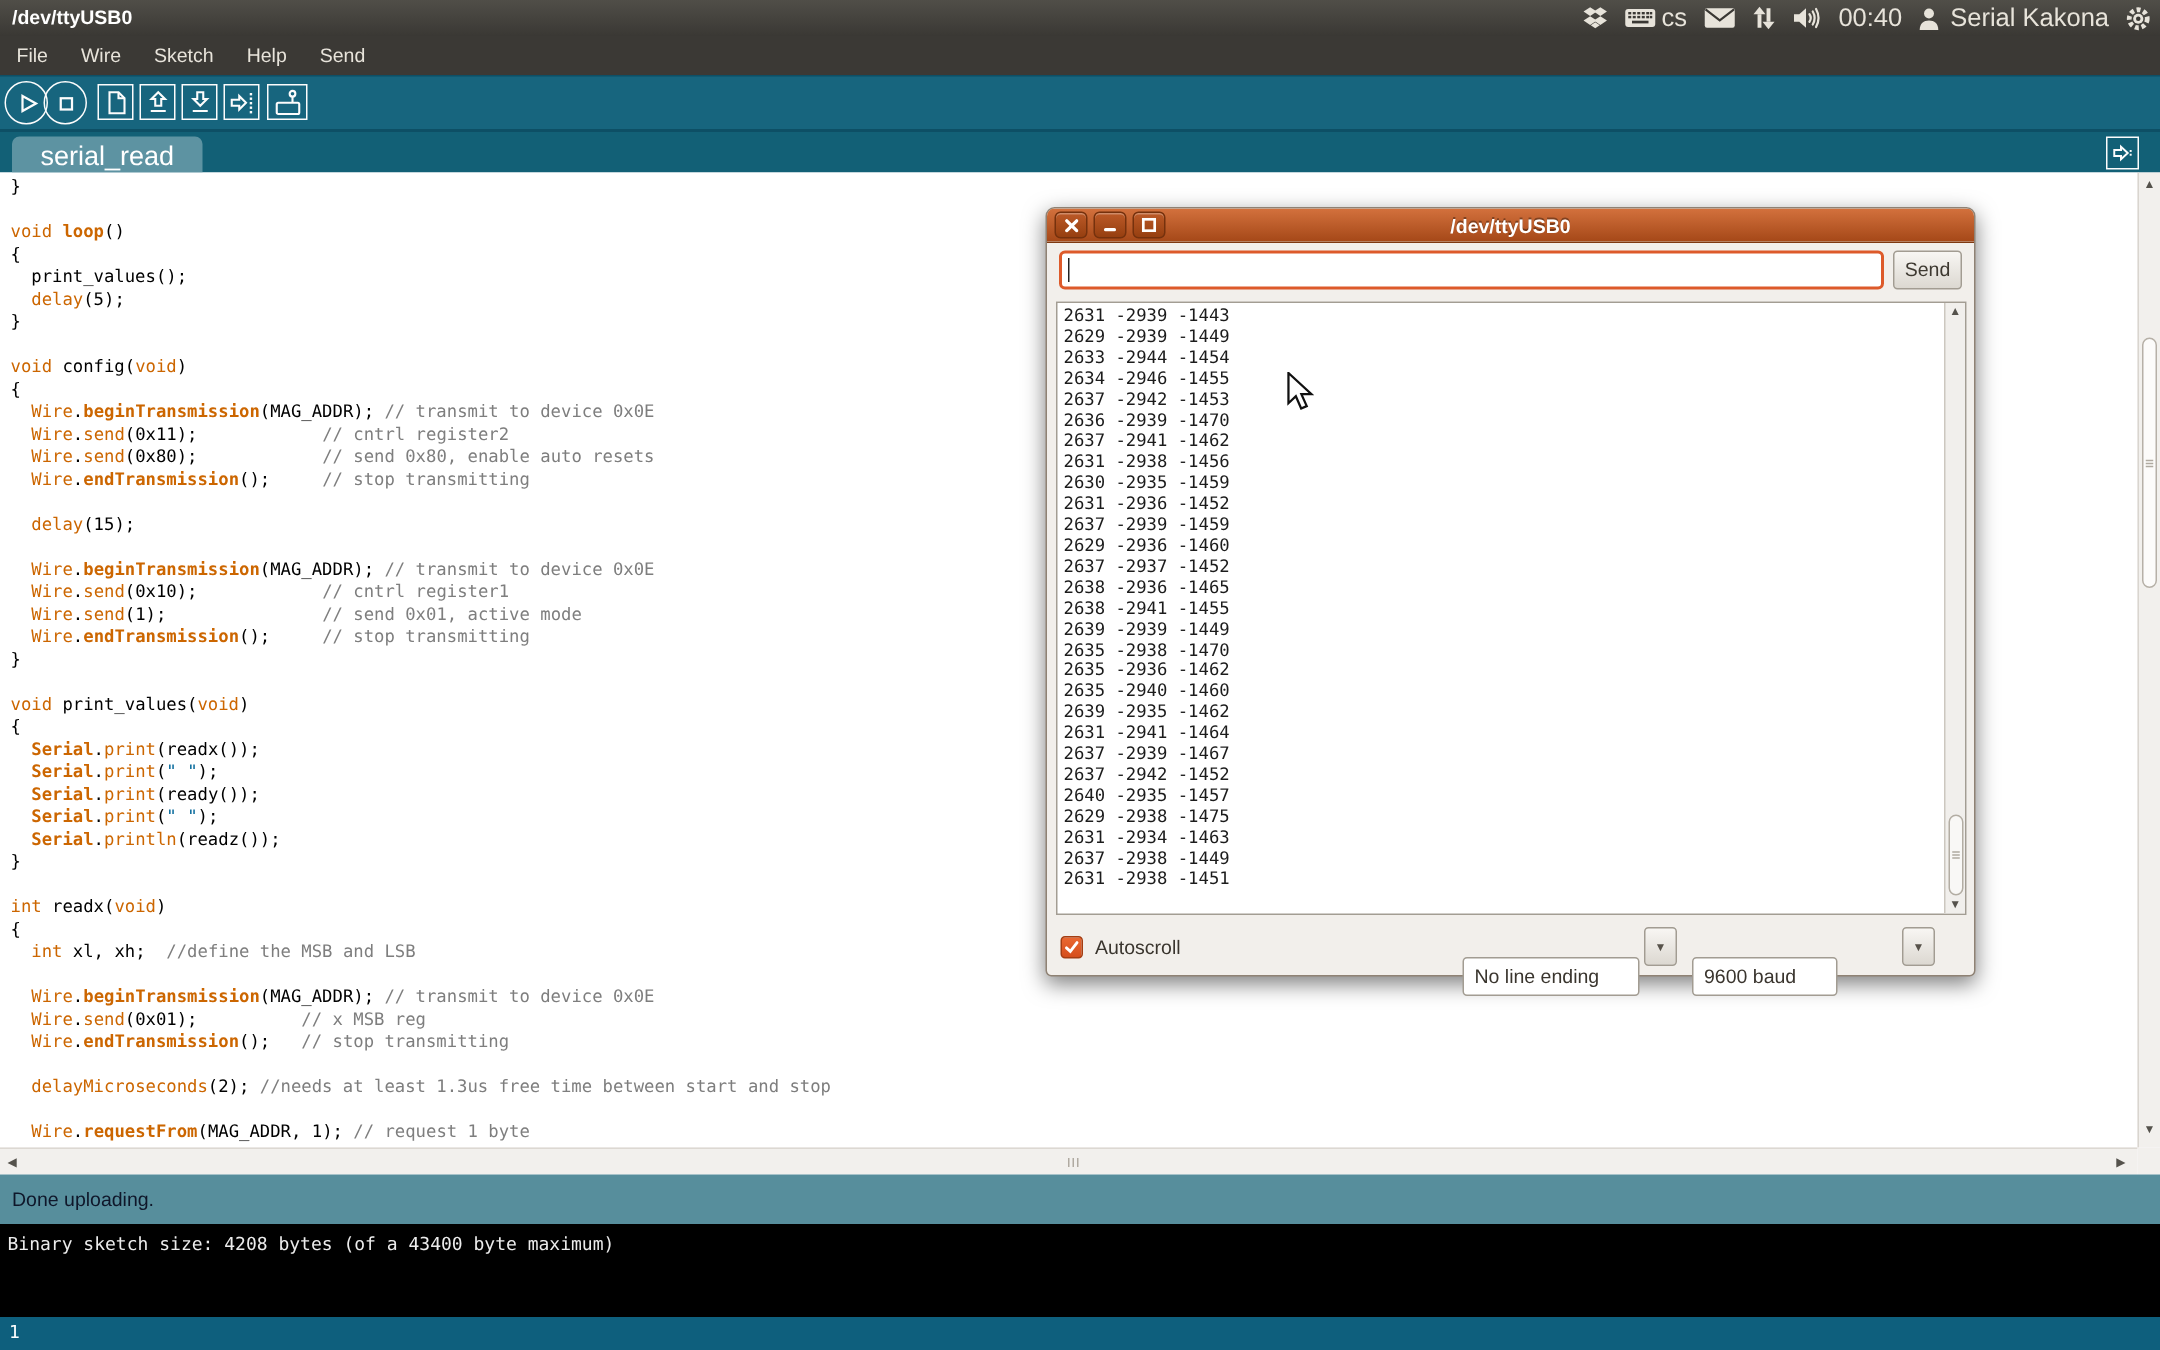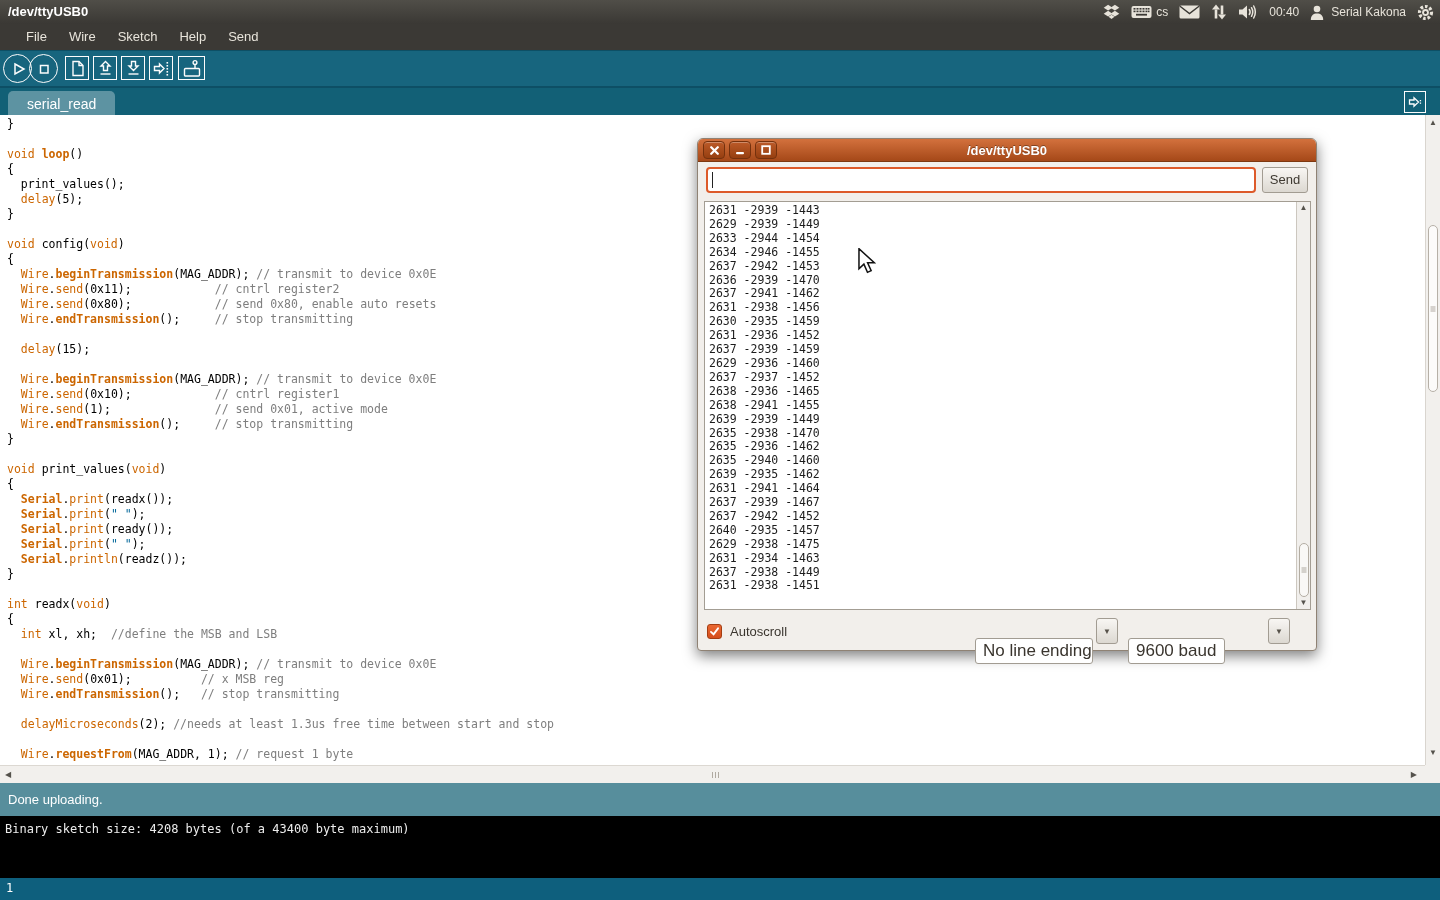--- a/index.html
+++ b/index.html
@@ -8,46 +8,46 @@
     position:relative; width:1440px; height:900px; overflow:hidden;
     background:#fff; font-family:"Liberation Sans", sans-serif;
   }
 
   
   #topbar { position:absolute; left:0; top:0; width:1440px; height:24px;
     background:linear-gradient(#504e48,#3a3834); }
   #topbar .wtitle { position:absolute; left:8px; top:0; line-height:24px;
     color:#fff; font-weight:bold; font-size:13px; }
   #tray { position:absolute; right:6px; top:0; height:24px; display:flex;
-    align-items:center; gap:11px; color:#e7e3da; font-size:12px; }
+    align-items:center; gap:11px; color:#e7e3da; font-size:17px; }
   #tray .ticon { display:flex; align-items:center; }
 
   
   #menubar { position:absolute; left:0; top:24px; width:1440px; height:26px;
-    background:#3b3935; display:flex; align-items:center; padding-left:15px; }
+    background:#3b3935; display:flex; align-items:center; padding-left:0; }
   #menubar .mitem { padding:0 11px; color:#e8e4db; font-size:13px; line-height:26px; }
 
   
   #toolbar { position:absolute; left:0; top:50px; width:1440px; height:36px;
     background:#17657e; border-top:1px solid #0d4f65; display:flex; }
   .tbtn { display:flex; align-items:center; justify-content:center; }
   .tbtn.circ { width:29px; height:29px; margin-top:3px; border:1.5px solid #fcfcfc; border-radius:50%; }
   .tbtn.sq   { width:24px; height:24px; margin-top:5px; border:1.5px solid #fcfcfc; }
   .tbtn svg { display:block; }
   #tb-verify { margin-left:3px; }
   #tb-stop   { margin-left:-3px; }
   #tb-new    { margin-left:7px; }
   #tb-open, #tb-save, #tb-upload { margin-left:4px; }
   #tb-serial { margin-left:5px; width:27px; }
 
   
   #tabbar { position:absolute; left:0; top:86px; width:1440px; height:29px;
     background:#126076; border-top:2px solid #0d4f65; }
   #tab-active { position:absolute; left:8px; top:3px; height:26px; background:#5d93a2;
-    border-radius:5px 5px 0 0; padding:0 19px; line-height:26px; color:#fff; font-size:14px; }
+    border-radius:5px 5px 0 0; padding:0 19px; line-height:26px; color:#fff; font-size:18px; }
   #newtab-btn { position:absolute; right:14px; top:3px; width:22px; height:22px;
     border:1.5px solid #fcfcfc; display:flex; align-items:center; justify-content:center; }
 
   
   #editor { position:absolute; left:0; top:115px; width:1425px; height:650px; background:#fff; }
   #code { position:absolute; left:7px; top:2px; font:11.5px/15px "DejaVu Sans Mono", monospace;
     white-space:pre; color:#000; }
   .cl { height:15px; }
   .tk-p  { color:#000; }
   .tk-k  { color:#cc6600; }
@@ -68,21 +68,21 @@
   #hscroll { position:absolute; left:0; top:765px; width:1425px; height:18px;
     background:#f2f0ed; border-top:1px solid #dcd8d2; }
   #hscroll .left  { position:absolute; left:5px;  top:5px; }
   #hscroll .right { position:absolute; right:8px; top:5px; }
   .grip-v { position:absolute; left:712px; top:50%; transform:translateY(-50%); display:flex; gap:2px; }
   .grip-v i { display:block; width:1px; height:6px; background:#b0aaa1; }
   #sb-corner { position:absolute; left:1425px; top:765px; width:15px; height:18px; background:#f2f0ed; }
 
   
   #statusbar { position:absolute; left:0; top:783px; width:1440px; height:33px;
-    background:#578e9c; color:#ffffff; font-size:13px; line-height:33px; padding-left:8px; }
+    background:#578e9c; color:#0f172a; font-size:13px; line-height:33px; padding-left:8px; }
   #console { position:absolute; left:0; top:816px; width:1440px; height:62px; background:#000;
     color:#ececec; font:12px/15px "DejaVu Sans Mono", monospace; padding:6px 0 0 5px; }
   #footer { position:absolute; left:0; top:878px; width:1440px; height:22px;
     background:#0e5f7d; color:#fff; font:12px/20px "DejaVu Sans Mono", monospace; padding-left:6px; }
 
   
   #serial-window { position:absolute; left:697px; top:138px; width:620px; height:513px;
     background:#f2efeb; border:1px solid #8f8274; border-radius:6px 6px 4px 4px;
     box-shadow:0 5px 14px rgba(0,0,0,.5); z-index:50; }
   #sm-titlebar { position:relative; height:23px; background:linear-gradient(#d3713d,#a54818);
@@ -112,21 +112,21 @@
   #sm-vscroll .thumb { position:absolute; left:1.5px; top:341px; width:10px; height:54px;
     background:#f9f8f6; border:1px solid #b3ada3; border-radius:5px; }
   #sm-controls { position:absolute; left:9px; right:26px; top:476px; height:32px;
     display:flex; align-items:center; }
   #sm-checkbox { width:15px; height:15px; border:1px solid #a43d12; border-radius:3px;
     background:linear-gradient(#ea6832,#d54e1c); display:flex; align-items:center; justify-content:center; }
   #sm-autoscroll-label { margin-left:8px; font-size:13px; color:#3a352e; }
   .spacer { flex:1; }
   .combo { display:flex; align-items:center; }
   .combo .cfield { height:26px; background:#fff; border:1px solid #a29c92; border-radius:3px;
-    font-size:17px; color:#3a352e; line-height:24px; padding-left:7px;margin-top:40px; }
+    font-size:13px; color:#3a352e; line-height:24px; padding-left:7px;margin-top:40px; }
   .combo .cbtn { width:22px; height:26px; margin-left:3px; border:1px solid #a29c92; border-radius:3px;
     background:linear-gradient(#f8f6f3,#dcd8d1); display:flex; align-items:center; justify-content:center;
     color:#57524a; font-size:8px; }
   #combo-lineending .cfield { width:118px; }
   #combo-baud { margin-left:10px;gap:40px; }
   #combo-baud .cfield { width:97px; }
 
   
   #mouse-cursor { position:absolute; left:857px; top:248px; z-index:100; }
 </style>

